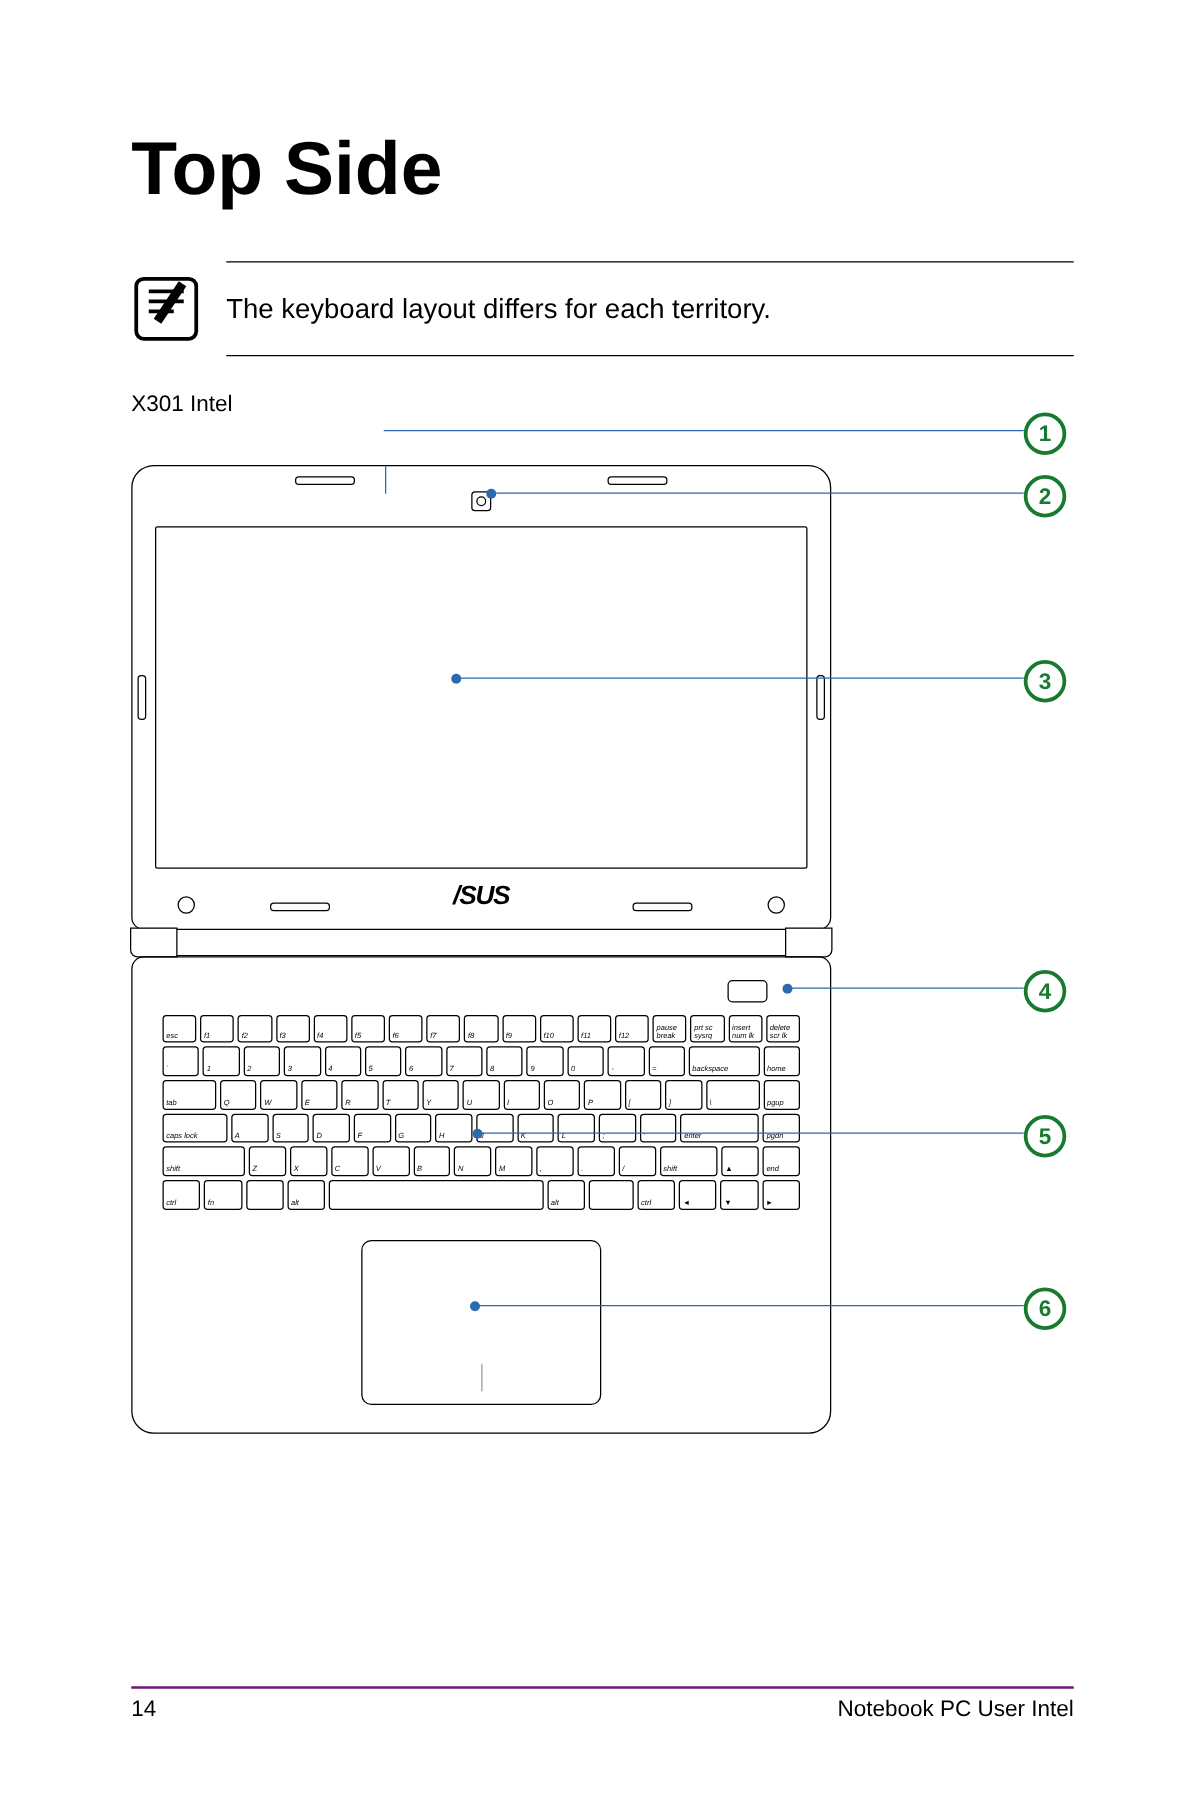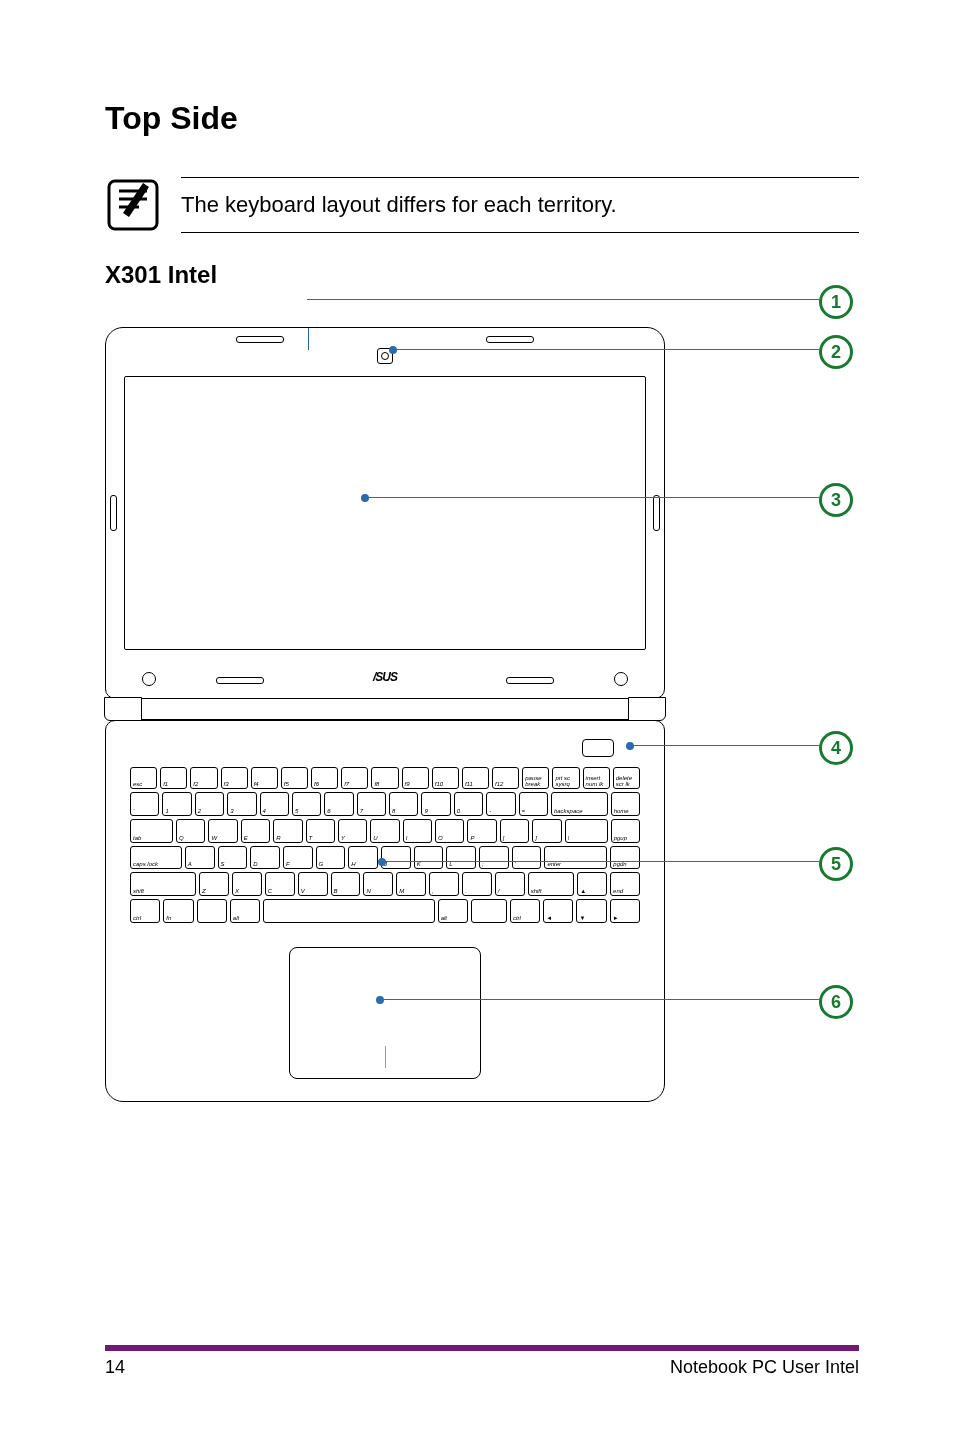--- a/index.html
+++ b/index.html
@@ -12,45 +12,45 @@
     color: #000;
   }
   .page {
     position: relative;
     width: 954px;
     height: 1438px;
     box-sizing: border-box;
     padding: 100px 95px 60px 105px;
   }
   .title {
-    font-size: 32px;
+    font-size: 60px;
     font-weight: 700;
     margin-bottom: 40px;
   }
   .note-row {
     display: flex;
     align-items: center;
     gap: 20px;
     margin-bottom: 28px;
   }
   .note-icon {
     width: 56px;
     height: 56px;
     flex: 0 0 auto;
   }
   .note-box {
     flex: 1;
     border-top: 1px solid #000;
     border-bottom: 1px solid #000;
-    padding: 14px 0;
+    padding: 24px 0;
     font-size: 22px;
   }
   .sub-h {
-    font-size: 24px;
-    font-weight: 700;
+    font-size: 18px;
+    font-weight: 400;
     margin: 0 0 10px 0;
   }
 
   
   .diagram-wrap {
     position: relative;
     width: 748px;
     height: 790px;
     margin-top: 8px;
   }
@@ -120,21 +120,21 @@
   }
   .clip.l { left: 4px; }
   .clip.r { right: 4px; }
   .asus-logo {
     position: absolute;
     bottom: 14px;
     left: 50%;
     transform: translateX(-50%);
     font-style: italic;
     font-weight: 700;
-    font-size: 12px;
+    font-size: 21px;
     font-family: Arial, sans-serif;
     letter-spacing: -1px;
   }
   .dot-bl, .dot-br {
     position: absolute;
     bottom: 12px;
     width: 12px; height: 12px;
     border: 1px solid #000;
     border-radius: 50%;
   }
@@ -259,21 +259,21 @@
     justify-content: center;
     background: #fff;
   }
 
   
   .footer {
     position: absolute;
     left: 105px;
     right: 95px;
     bottom: 60px;
-    border-top: 6px solid #701a75;
+    border-top: 2px solid #701a75;
     padding-top: 6px;
     display: flex;
     justify-content: space-between;
     font-size: 18px;
   }
 </style>
 </head>
 <body>
 
 <div class="page">

